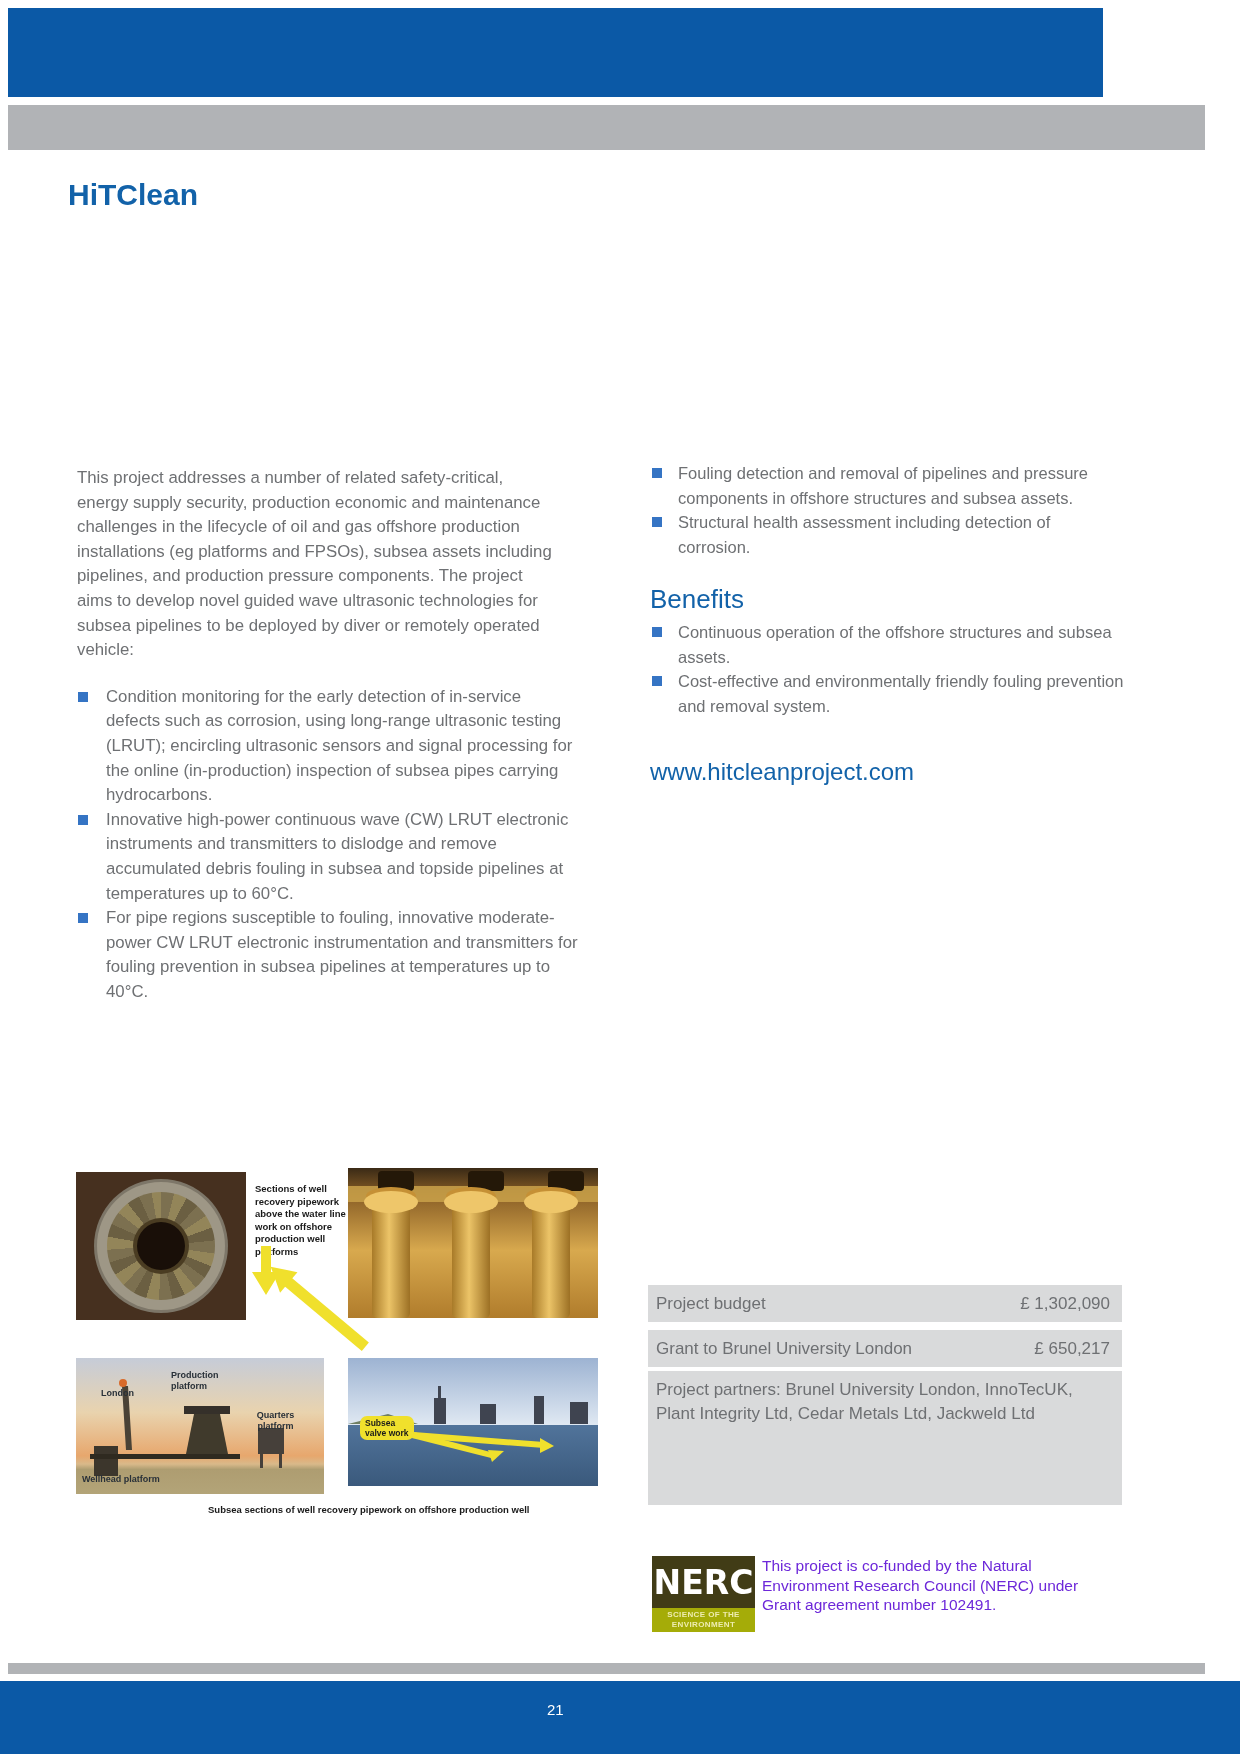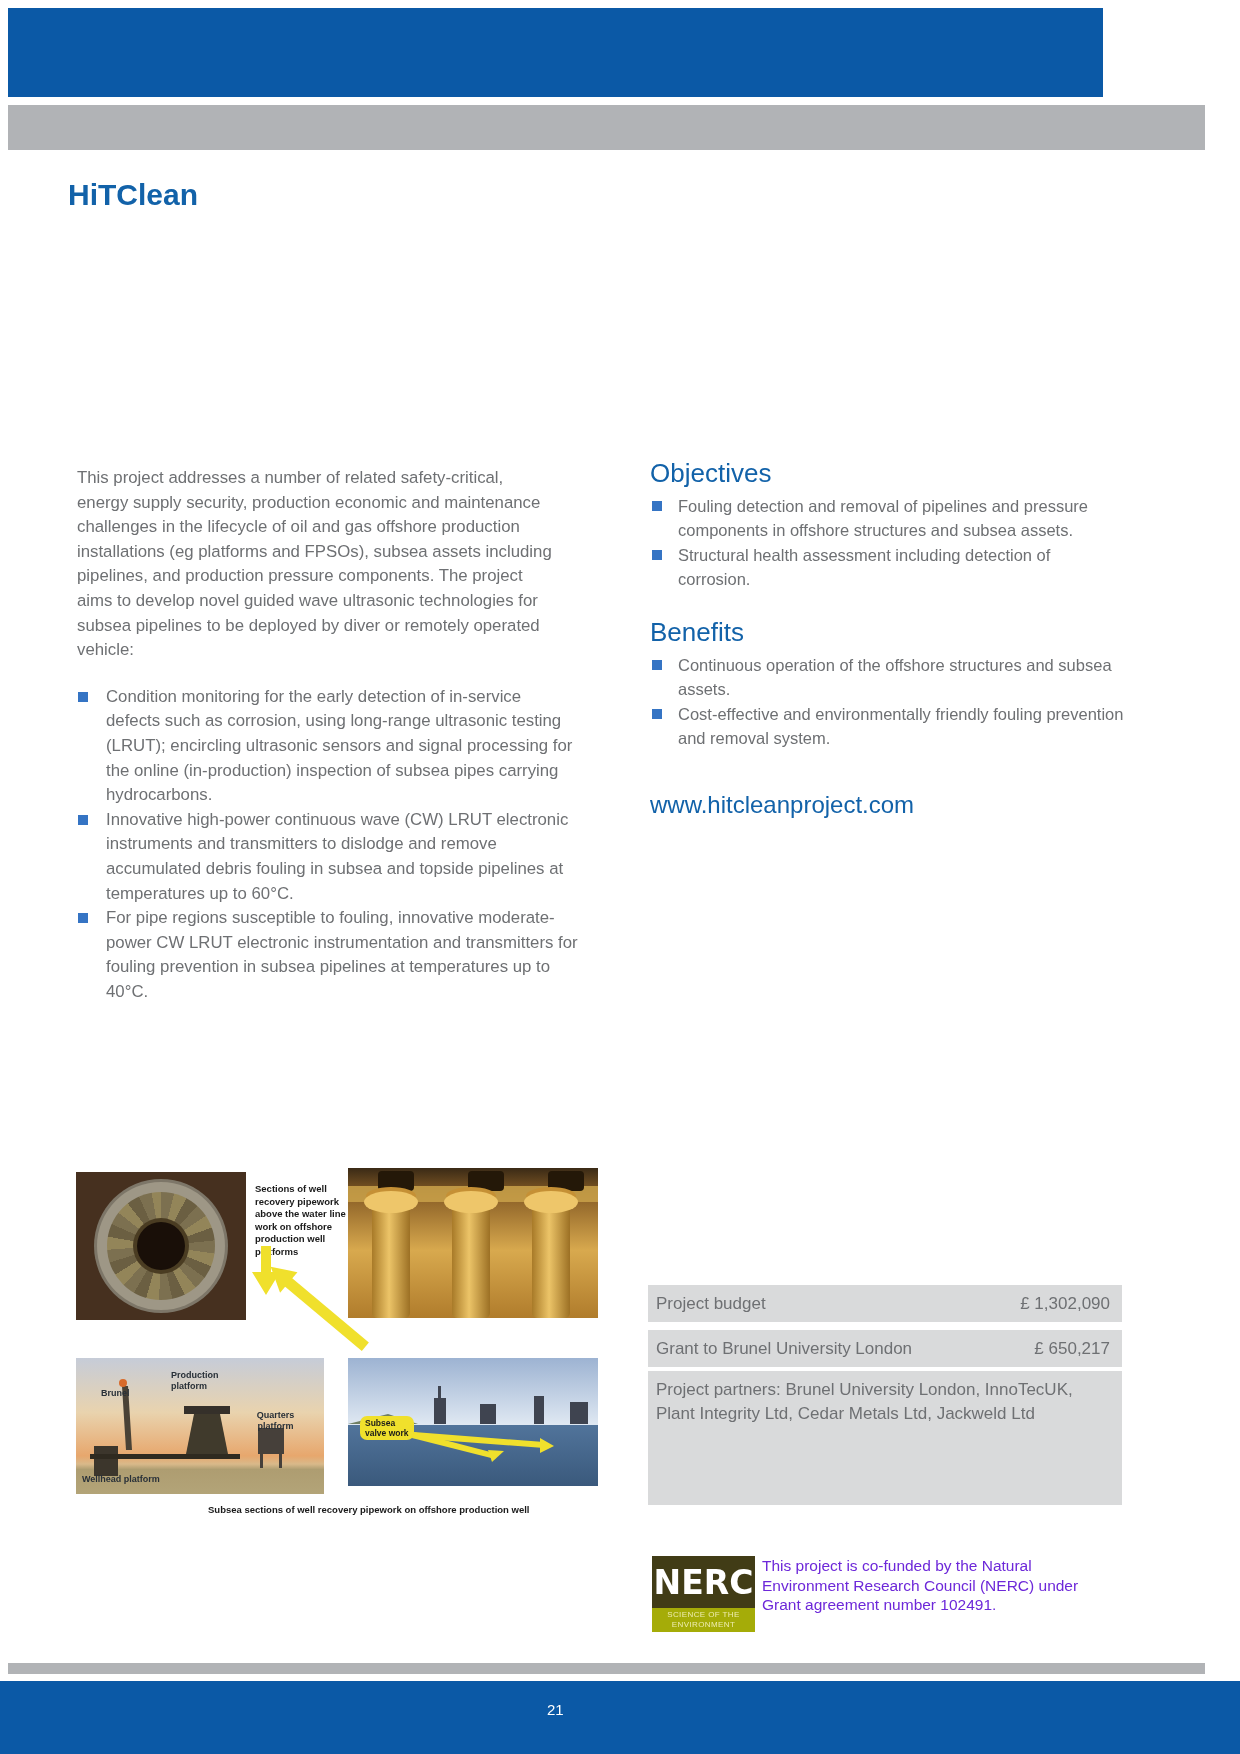--- a/index.html
+++ b/index.html
@@ -68,21 +68,21 @@
   .trow { position:absolute; left:648px; width:474px; background:#d9dadb; color:#6e7073; font-size:17px; box-sizing:border-box; }
   .trow-flex { display:flex; align-items:center; justify-content:space-between; padding:0 12px 0 8px; }
   .trow1 { top:1285px; height:37px; }
   .trow2 { top:1330px; height:37px; }
   .trow3 { top:1371px; height:134px; padding:7px 12px 0 8px; line-height:24px; }
 
   
   .nerc-logo { position:absolute; left:652px; top:1556px; width:103px; height:76px; }
   .nerc-main { height:52px; background:#413c16; color:#ffffff; display:flex; align-items:center; justify-content:center;
                font-size:33px; font-weight:700; font-family:"DejaVu Sans",sans-serif; }
-  .nerc-band { height:24px; background:#a5ac08; color:#eeecb0; font-size:8px; font-weight:400; text-align:center;
+  .nerc-band { height:24px; background:#a5ac08; color:#eeecb0; font-size:8px; font-weight:700; text-align:center;
                line-height:10px; padding-top:2px; box-sizing:border-box; letter-spacing:.4px; }
   .funding-note { position:absolute; left:762px; top:1556px; width:352px; font-size:15.5px; line-height:19.5px; color:#6d28d9; }
 
   
   .bar-gray-bottom { position:absolute; left:8px; top:1663px; width:1197px; height:11px; background:#b1b3b6; }
   .bar-blue-bottom { position:absolute; left:0; top:1681px; width:1240px; height:73px; background:#0b59a6; }
   .page-num { position:absolute; left:547px; top:1701px; color:#ffffff; font-size:15px; }
 </style>
 </head>
 <body>
@@ -104,21 +104,20 @@
       <span class="bsq"></span>
       <span class="btxt">Innovative high-power continuous wave (CW) LRUT electronic instruments and transmitters to dislodge and remove accumulated debris fouling in subsea and topside pipelines at temperatures up to 60°C.</span>
     </div>
     <div class="bitem">
       <span class="bsq"></span>
       <span class="btxt">For pipe regions susceptible to fouling, innovative moderate-power CW LRUT electronic instrumentation and transmitters for fouling prevention in subsea pipelines at temperatures up to 40°C.</span>
     </div>
   </div>
 
   <div class="col-right">
-    <h3 class="sec-h">Objectives</h3>
     <div class="bitem">
       <span class="bsq"></span>
       <span class="btxt">Fouling detection and removal of pipelines and pressure components in offshore structures and subsea assets.</span>
     </div>
     <div class="bitem">
       <span class="bsq"></span>
       <span class="btxt">Structural health assessment including detection of corrosion.</span>
     </div>
     <h3 class="sec-h mt">Benefits</h3>
     <div class="bitem">
@@ -166,21 +165,21 @@
       <path d="M46,28 L50,92 L56,92 L52,28 Z" fill="#4a4236"></path>
       <circle cx="47" cy="25" r="4" fill="#d86a2a"></circle>
       <rect x="108" y="48" width="46" height="8" fill="#35302a"></rect>
       <path d="M118,56 l26,0 l8,40 l-42,0 Z" fill="#403a2c"></path>
       <rect x="182" y="70" width="26" height="26" fill="#46403a"></rect>
       <rect x="184" y="96" width="3" height="14" fill="#46403a"></rect>
       <rect x="203" y="96" width="3" height="14" fill="#46403a"></rect>
       <rect x="18" y="88" width="24" height="30" fill="#3c362c"></rect>
       <rect x="14" y="96" width="150" height="5" fill="#2f2a20"></rect>
     </svg>
-    <div class="lblC lbl-flare">Brunel</div>
+    <div class="lblC lbl-flare">London</div>
     <div class="lblC lbl-prod">Production platform</div>
     <div class="lblC lbl-quart">Quarters platform</div>
     <div class="lblC lbl-well">Wellhead platform</div>
   </div>
 
   <div class="photoD">
     <svg class="figsvg" width="250" height="128" viewBox="0 0 250 128">
       <path d="M0,66 L40,56 L70,66 Z" fill="#6f7f63"></path>
       <rect x="86" y="40" width="12" height="26" fill="#3f4450"></rect>
       <rect x="90" y="28" width="3" height="14" fill="#3f4450"></rect>

